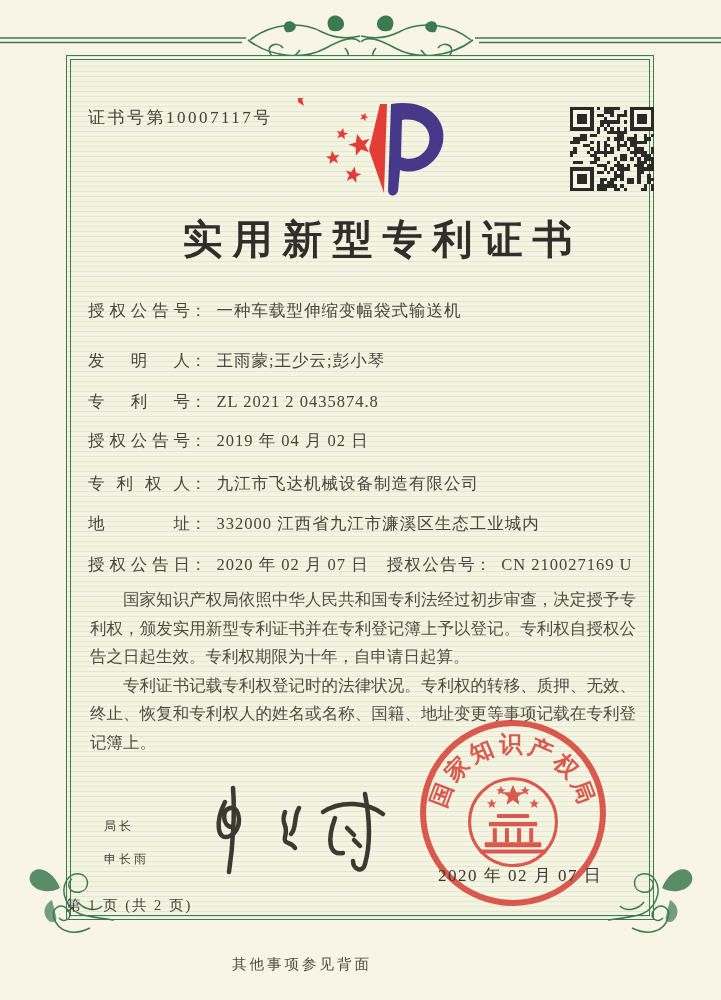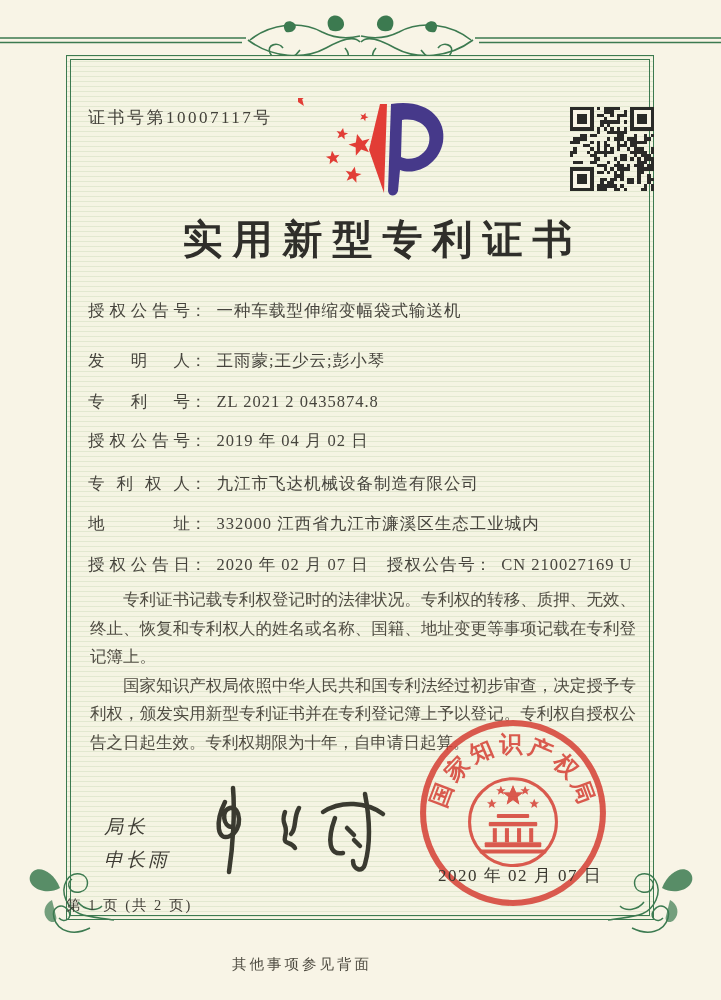--- a/index.html
+++ b/index.html
@@ -40,21 +40,21 @@
     vertical-align:top;
   }
   .field-colon{display:inline-block;margin-right:10px;}
   .field-value{letter-spacing:1px;}
   .grant-col2{margin-left:18px;}
   .paragraphs{
     left:90px;top:586px;width:546px;font-size:16.5px;line-height:28.5px;
     color:#4f4c42;text-align:justify;
   }
   .paragraphs p{margin:0;text-indent:2em;}
-  .signer{left:104px;top:810px;font-size:19px;letter-spacing:3px;color:#3e3c34;line-height:33px;font-style:italic;}
+  .signer{left:104px;top:810px;font-size:12px;letter-spacing:3px;color:#3e3c34;line-height:33px;}
   .signature-svg{left:195px;top:782px;width:215px;height:100px;}
   .seal{left:417px;top:717px;width:192px;height:192px;opacity:.92;}
   .seal-date{left:438px;top:864px;font-size:17px;letter-spacing:1.5px;color:#38362e;}
   .page-info{left:66px;top:896px;width:588px;font-size:14.5px;letter-spacing:2px;color:#3f3d35;}
   .back-note{left:0;top:955px;width:604px;text-align:center;font-size:14.5px;letter-spacing:3px;color:#4f4c42;}
   .ornament-top{left:0;top:6px;width:721px;height:64px;}
   .corner-flourish{width:92px;height:92px;}
   .cf-br{left:604px;top:856px;}
   .cf-bl{left:26px;top:856px;transform:scaleX(-1);}
 </style>
@@ -358,22 +358,22 @@
   <span class="field-label">专利权人</span><span class="field-colon">：</span><span class="field-value">九江市飞达机械设备制造有限公司</span>
 </div>
 <div class="abs field-row" style="top:513px">
   <span class="field-label">地址</span><span class="field-colon">：</span><span class="field-value">332000 江西省九江市濂溪区生态工业城内</span>
 </div>
 <div class="abs field-row" style="top:554px">
   <span class="field-label">授权公告日</span><span class="field-colon">：</span><span class="field-value">2020 年 02 月 07 日</span><span class="grant-col2"><span class="field-label" style="width:88px">授权公告号</span><span class="field-colon">：</span><span class="field-value">CN 210027169 U</span></span>
 </div>
 
 <div class="abs paragraphs">
+  <p>国家知识产权局依照中华人民共和国专利法经过初步审查，决定授予专利权，颁发实用新型专利证书并在专利登记簿上予以登记。专利权自授权公告之日起生效。专利权期限为十年，自申请日起算。</p>
   <p>专利证书记载专利权登记时的法律状况。专利权的转移、质押、无效、终止、恢复和专利权人的姓名或名称、国籍、地址变更等事项记载在专利登记簿上。</p>
-  <p>国家知识产权局依照中华人民共和国专利法经过初步审查，决定授予专利权，颁发实用新型专利证书并在专利登记簿上予以登记。专利权自授权公告之日起生效。专利权期限为十年，自申请日起算。</p>
 </div>
 
 <div class="abs signer">
   <div>局长</div>
   <div>申长雨</div>
 </div>
 
 <svg class="abs signature-svg" viewBox="0 0 215 100">
   <g stroke="#3a3a30" stroke-width="4.5" fill="none" stroke-linecap="round" stroke-linejoin="round">
     <path d="M30,20 C20,40 22,60 35,54 C48,48 46,24 35,26 C26,28 28,45 37,45"></path>

